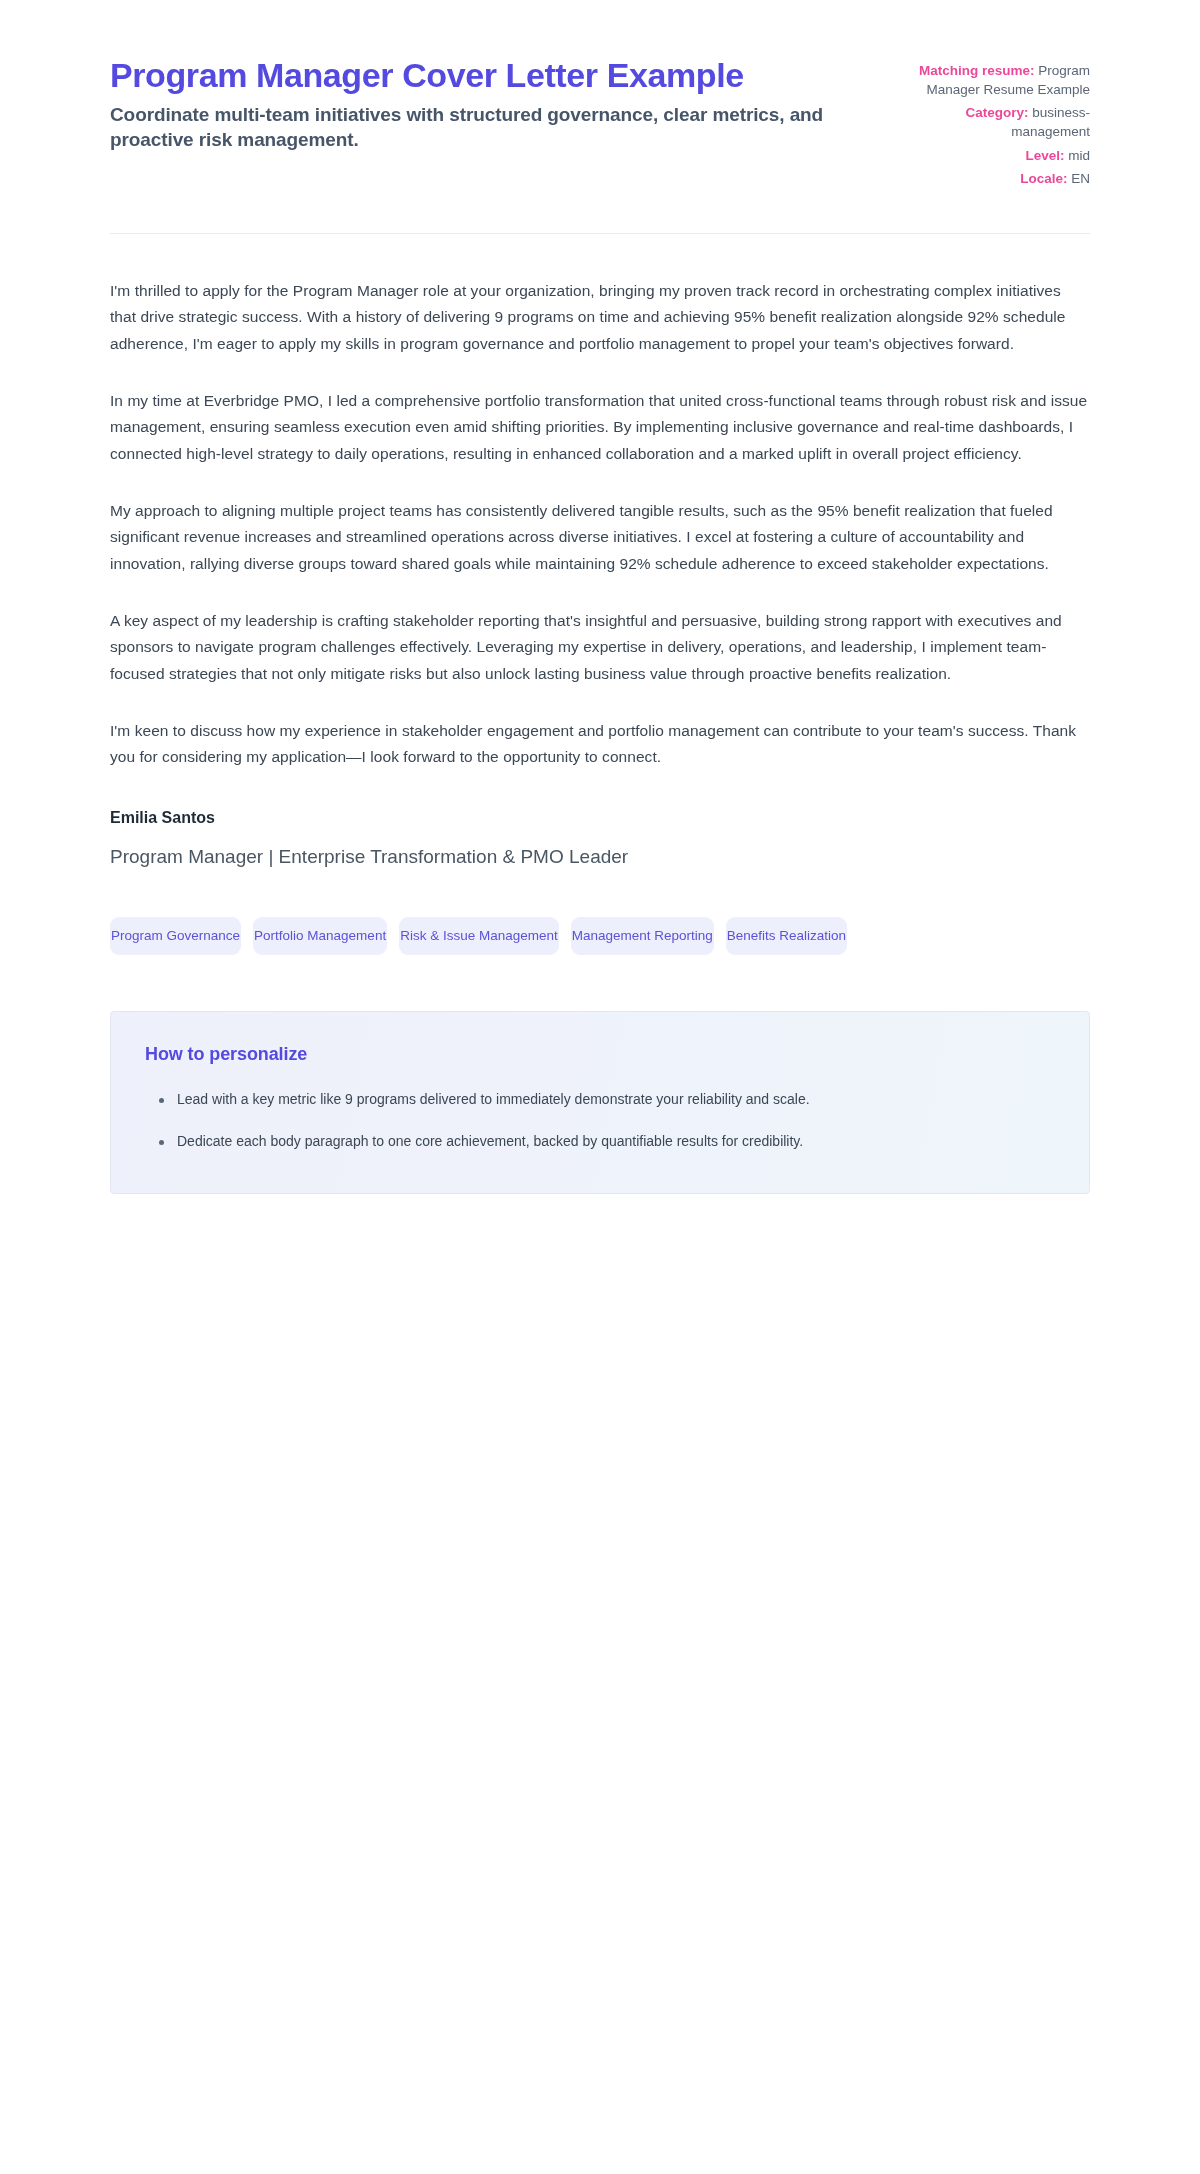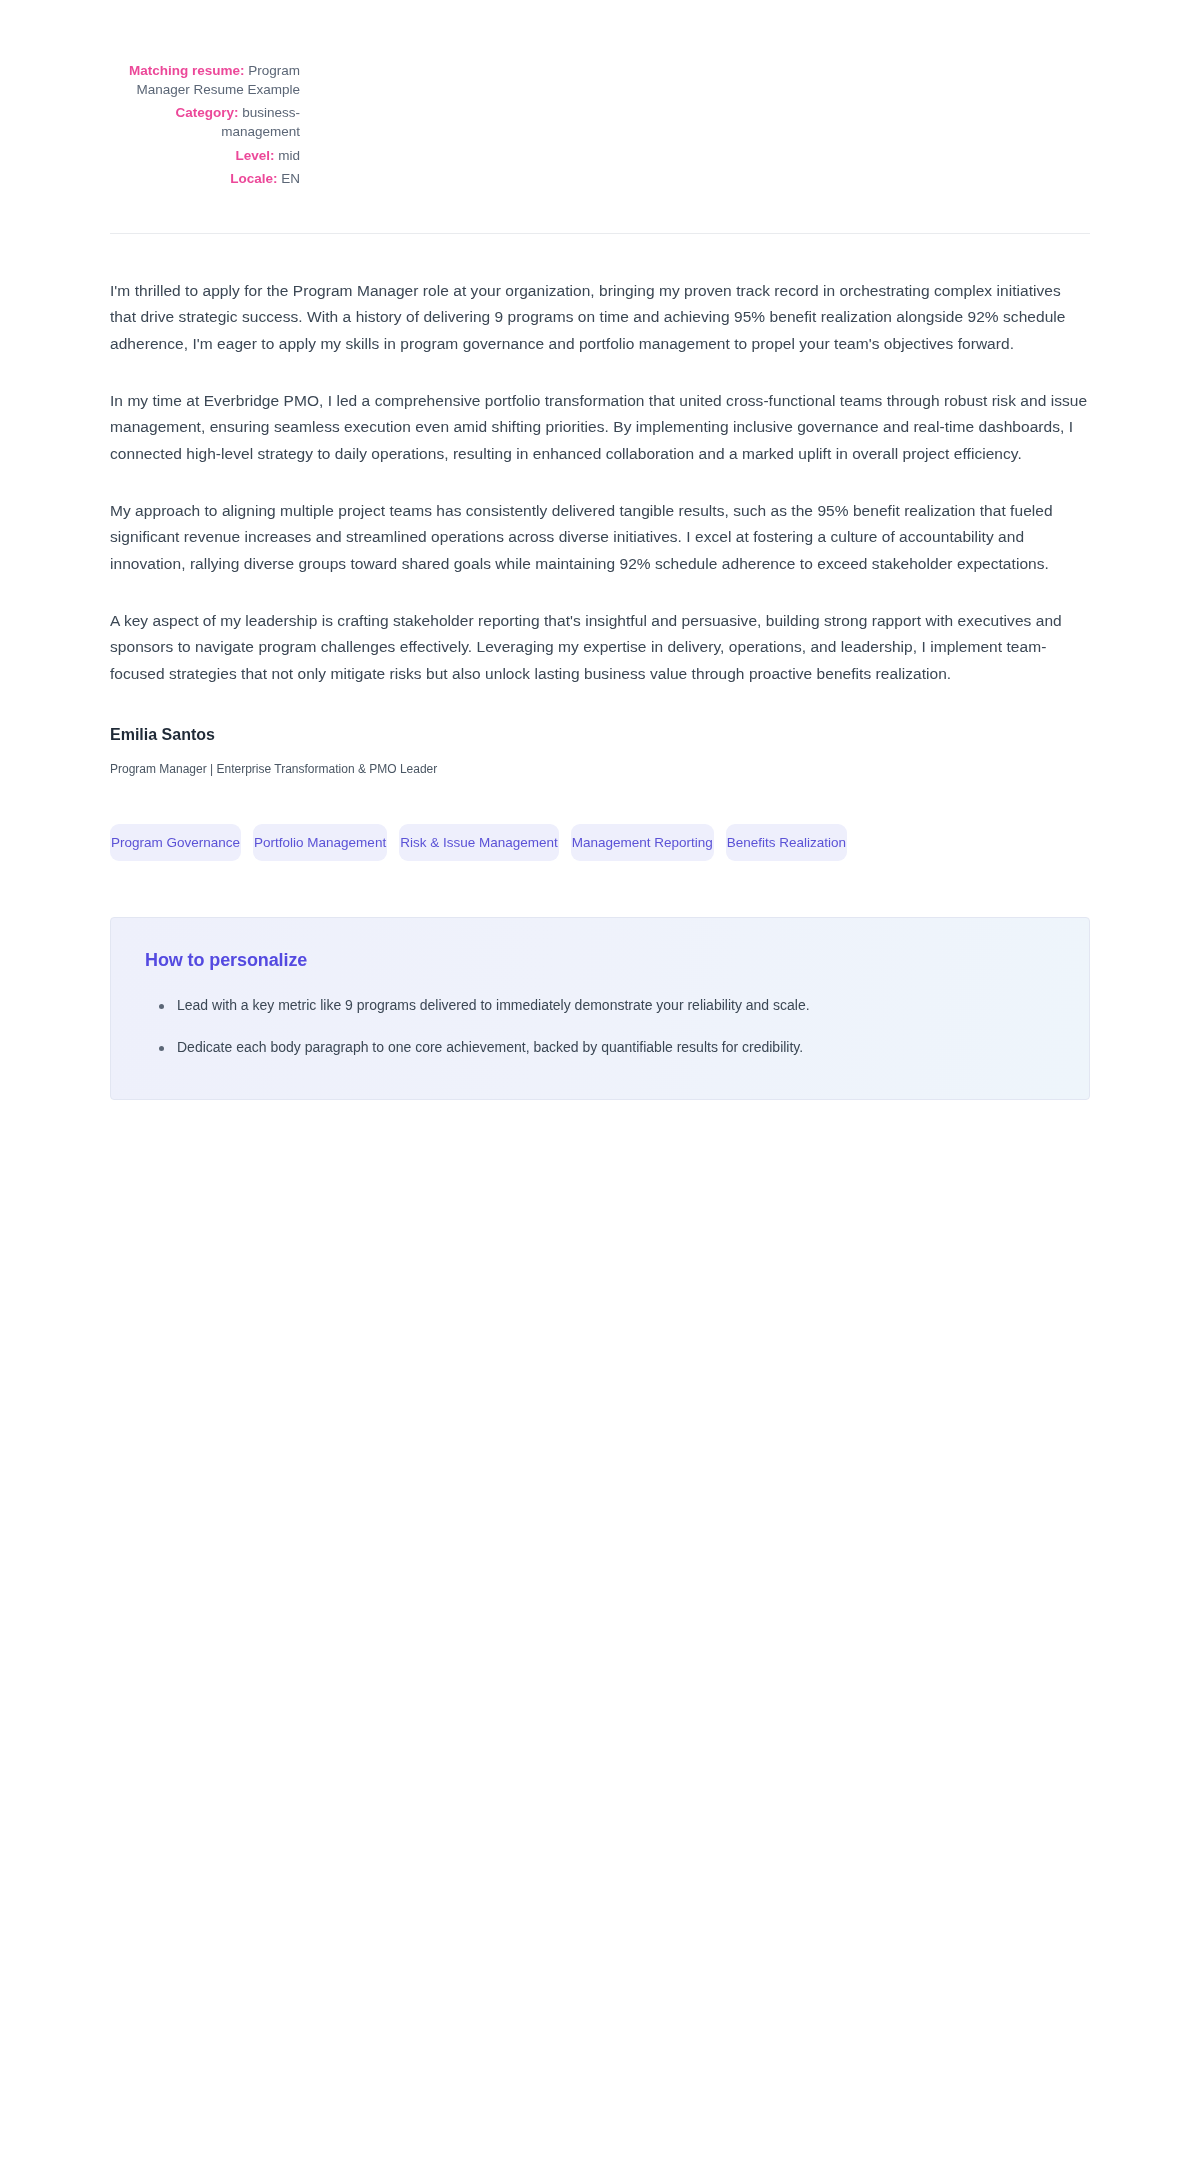--- a/index.html
+++ b/index.html
@@ -93,21 +93,21 @@
   
   .signature { padding-top: 38px; }
   .sign-name {
     margin: 0 0 16px 0;
     font-size: 16px;
     font-weight: 700;
     color: #1f2a37;
   }
   .sign-role {
     margin: 0;
-    font-size: 12px;
+    font-size: 19px;
     color: #4a5663;
     line-height: 1.5;
   }
 
   
   .tags {
     display: flex;
     flex-wrap: wrap;
     gap: 12px 12px;
     padding-top: 46px;
@@ -163,20 +163,24 @@
     border-radius: 50%;
     background: #5b6676;
   }
 </style>
 </head>
 <body>
 
 <div class="page">
 
   <div class="header">
+    <div class="header-left">
+      <h1 class="doc-title">Program Manager Cover Letter Example</h1>
+      <p class="doc-subtitle">Coordinate multi-team initiatives with structured governance, clear metrics, and proactive risk management.</p>
+    </div>
 
     <div class="meta">
       <div class="meta-row">
         <span class="meta-label">Matching resume:</span>
         <span class="meta-value">Program Manager Resume Example</span>
       </div>
       <div class="meta-row">
         <span class="meta-label">Category:</span>
         <span class="meta-value">business-management</span>
       </div>
@@ -191,20 +195,21 @@
     </div>
   </div>
 
   <div class="divider"></div>
 
   <div class="letter">
     <p class="para">I'm thrilled to apply for the Program Manager role at your organization, bringing my proven track record in orchestrating complex initiatives that drive strategic success. With a history of delivering 9 programs on time and achieving 95% benefit realization alongside 92% schedule adherence, I'm eager to apply my skills in program governance and portfolio management to propel your team's objectives forward.</p>
     <p class="para">In my time at Everbridge PMO, I led a comprehensive portfolio transformation that united cross-functional teams through robust risk and issue management, ensuring seamless execution even amid shifting priorities. By implementing inclusive governance and real-time dashboards, I connected high-level strategy to daily operations, resulting in enhanced collaboration and a marked uplift in overall project efficiency.</p>
     <p class="para">My approach to aligning multiple project teams has consistently delivered tangible results, such as the 95% benefit realization that fueled significant revenue increases and streamlined operations across diverse initiatives. I excel at fostering a culture of accountability and innovation, rallying diverse groups toward shared goals while maintaining 92% schedule adherence to exceed stakeholder expectations.</p>
     <p class="para">A key aspect of my leadership is crafting stakeholder reporting that's insightful and persuasive, building strong rapport with executives and sponsors to navigate program challenges effectively. Leveraging my expertise in delivery, operations, and leadership, I implement team-focused strategies that not only mitigate risks but also unlock lasting business value through proactive benefits realization.</p>
+    <p class="para">I'm keen to discuss how my experience in stakeholder engagement and portfolio management can contribute to your team's success. Thank you for considering my application—I look forward to the opportunity to connect.</p>
   </div>
 
   <div class="signature">
     <p class="sign-name">Emilia Santos</p>
     <p class="sign-role">Program Manager | Enterprise Transformation &amp; PMO Leader</p>
   </div>
 
   <div class="tags">
     <span class="tag">Program Governance</span>
     <span class="tag">Portfolio Management</span>

